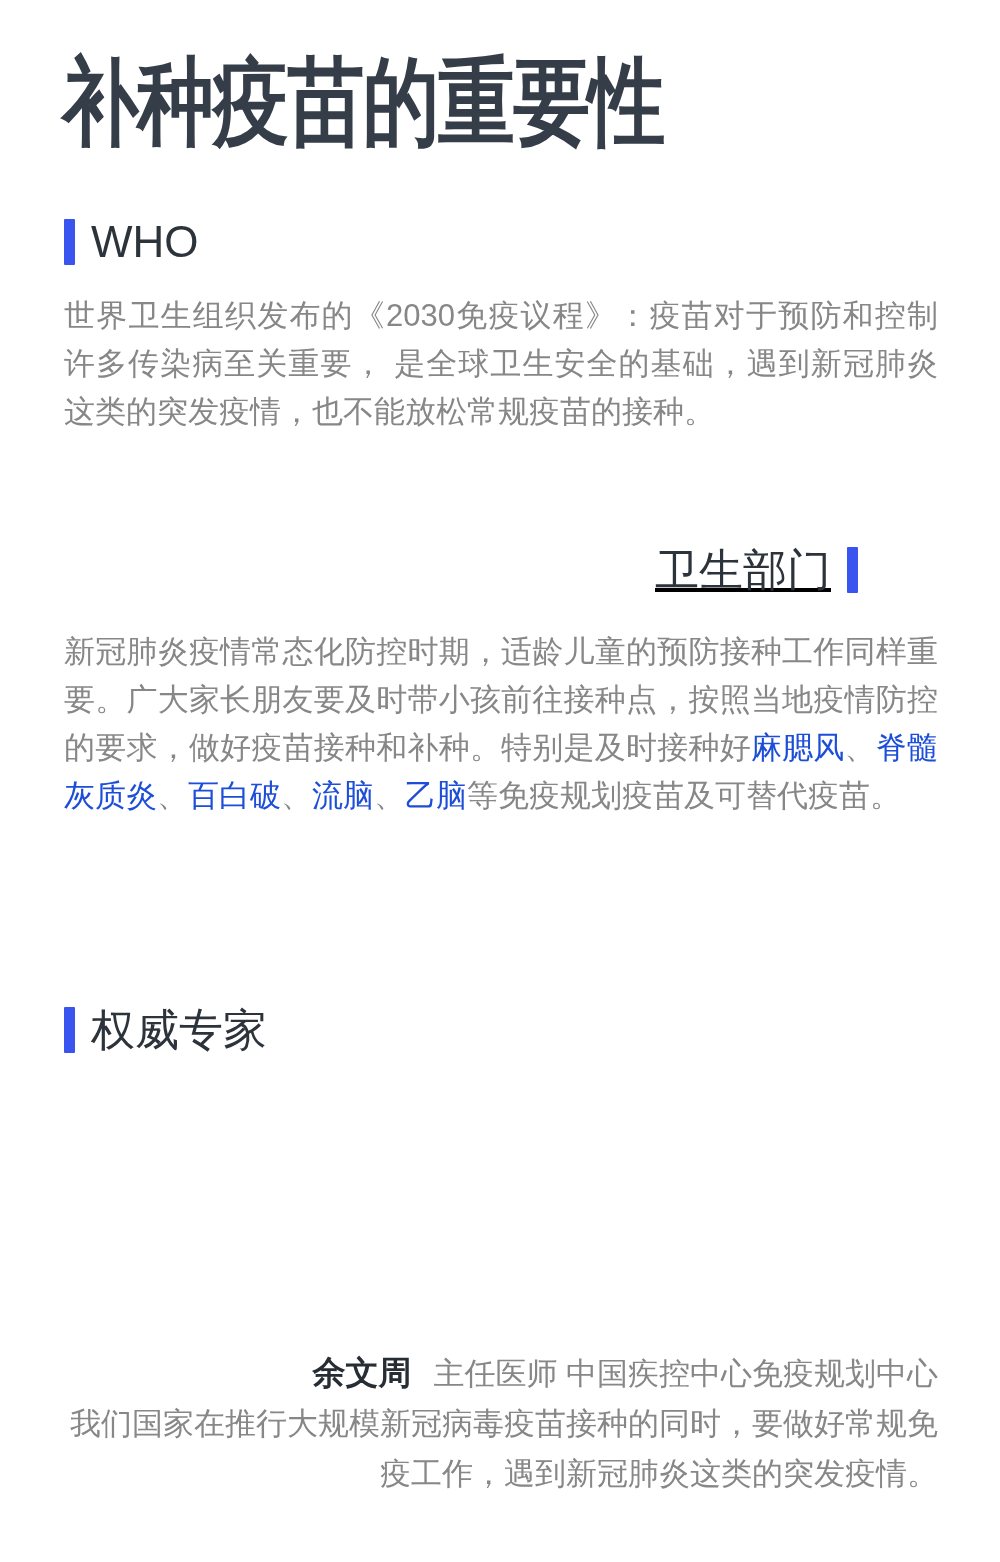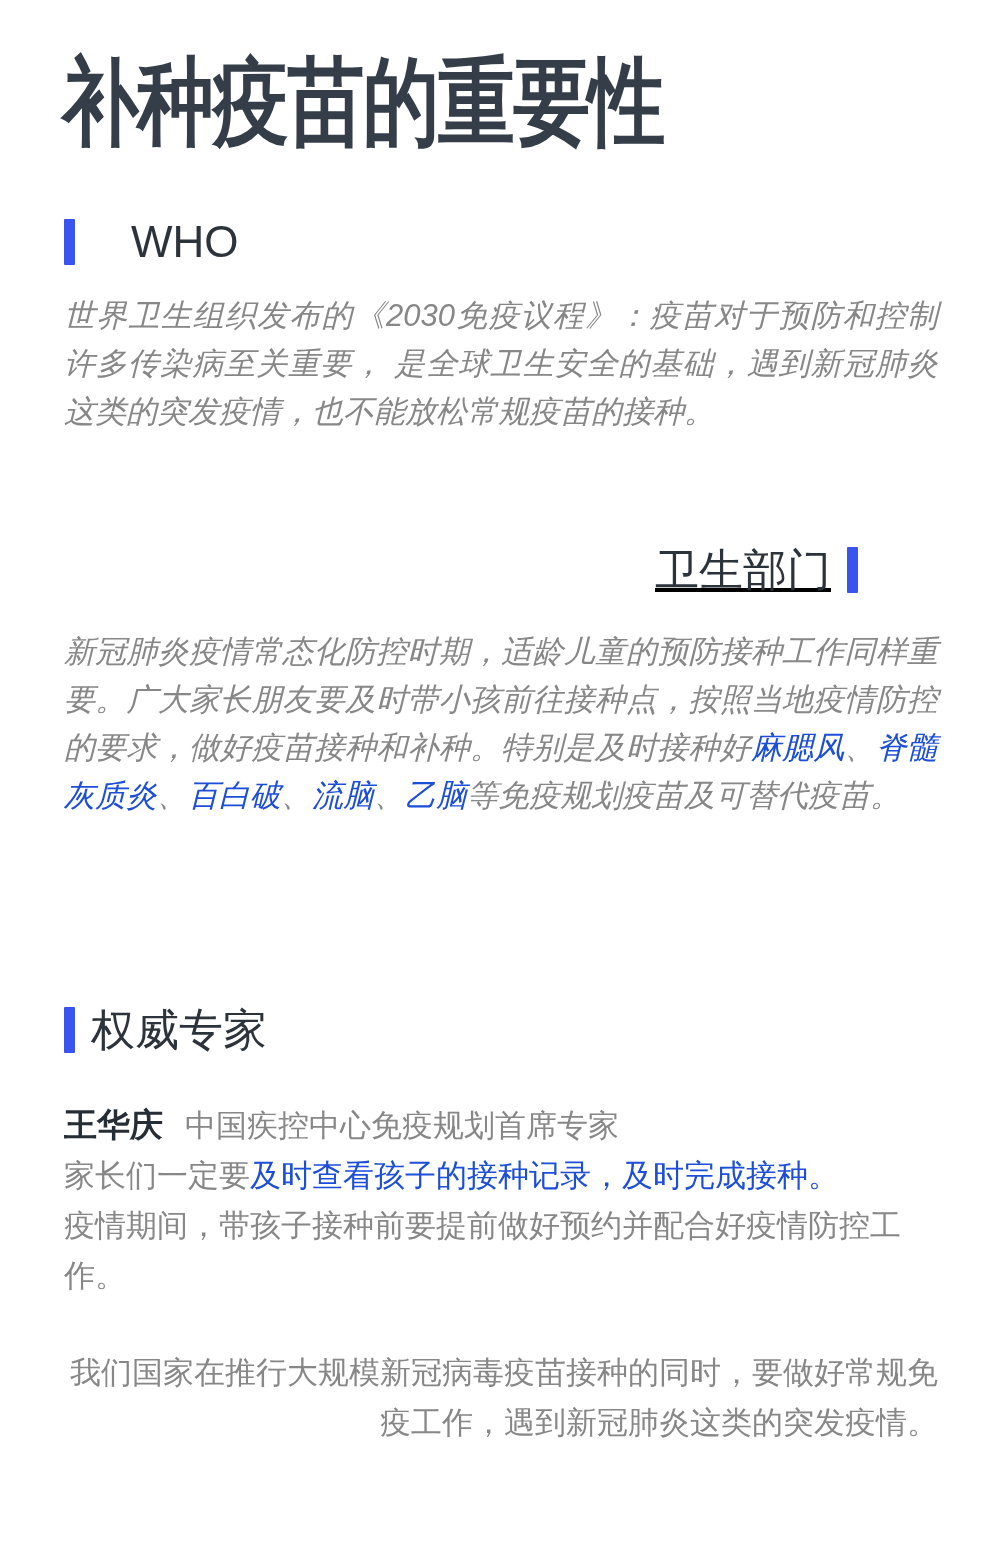--- a/index.html
+++ b/index.html
@@ -59,21 +59,20 @@
   
   .para {
     position: absolute;
     left: 64px;
     width: 874px;
     font-size: 31px;
     line-height: 48px;
     color: #878787;
     text-align: justify;
     text-justify: inter-ideograph;
-    font-style: italic;
   }
   .seg-g { color: #878787; }
   .seg-o { color: #1d4ed8; }
 
   
   .expert {
     position: absolute;
     left: 64px;
     width: 874px;
     font-size: 31px;
@@ -94,44 +93,40 @@
   }
   .expert .quote-line { }
 </style>
 </head>
 <body>
 
 <div class="page">
 
   <div class="main-title">补种疫苗的重要性</div>
 
-  <div class="sec-heading left-bar" style="left:64px; top:216px;gap:40px;">
+  <div class="sec-heading left-bar" style="left:64px; top:216px;">
     <span class="bar"></span>
     <span class="label">WHO</span>
   </div>
 
   <div class="para" style="top:292px;"><span class="seg-g">世界卫生组织发布的《2030免疫议程》：疫苗对于预防和控制许多传染病至关重要， 是全球卫生安全的基础，遇到新冠肺炎这类的突发疫情，也不能放松常规疫苗的接种。</span></div>
 
   <div class="sec-heading right-bar" style="top:544px;">
     <span class="label">卫生部门</span>
     <span class="bar"></span>
   </div>
 
   <div class="para" style="top:628px;"><span class="seg-g">新冠肺炎疫情常态化防控时期，适龄儿童的预防接种工作同样重要。广大家长朋友要及时带小孩前往接种点，按照当地疫情防控的要求，做好疫苗接种和补种。特别是及时接种好</span><span class="seg-o">麻腮风</span><span class="seg-g">、</span><span class="seg-o">脊髓灰质炎</span><span class="seg-g">、</span><span class="seg-o">百白破</span><span class="seg-g">、</span><span class="seg-o">流脑</span><span class="seg-g">、</span><span class="seg-o">乙脑</span><span class="seg-g">等免疫规划疫苗及可替代疫苗。</span></div>
 
   <div class="sec-heading left-bar" style="left:64px; top:1004px;">
     <span class="bar"></span>
     <span class="label">权威专家</span>
   </div>
 
-  <div class="expert" style="top:1100px;">
-    <div class="head-line">
-      <span class="name">王华庆</span><span class="role">中国疾控中心免疫规划首席专家</span>
-    </div>
-    <div class="quote-line"><span class="seg-g">家长们一定要</span><span class="seg-o">及时查看孩子的接种记录，及时完成接种。</span></div>
-    <div class="quote-line"><span class="seg-g">疫情期间，带孩子接种前要提前做好预约并配合好疫情防控工作。</span></div>
-  </div>
 
   <div class="expert align-right" style="top:1348px;">
+    <div class="head-line">
+      <span class="name">余文周</span><span class="role">主任医师 中国疾控中心免疫规划中心</span>
+    </div>
     <div class="quote-line"><span class="seg-g">我们国家在推行大规模新冠病毒疫苗接种的同时，要做好常规免疫工作，遇到新冠肺炎这类的突发疫情。</span></div>
   </div>
 
 </div>
 
 </body></html>

